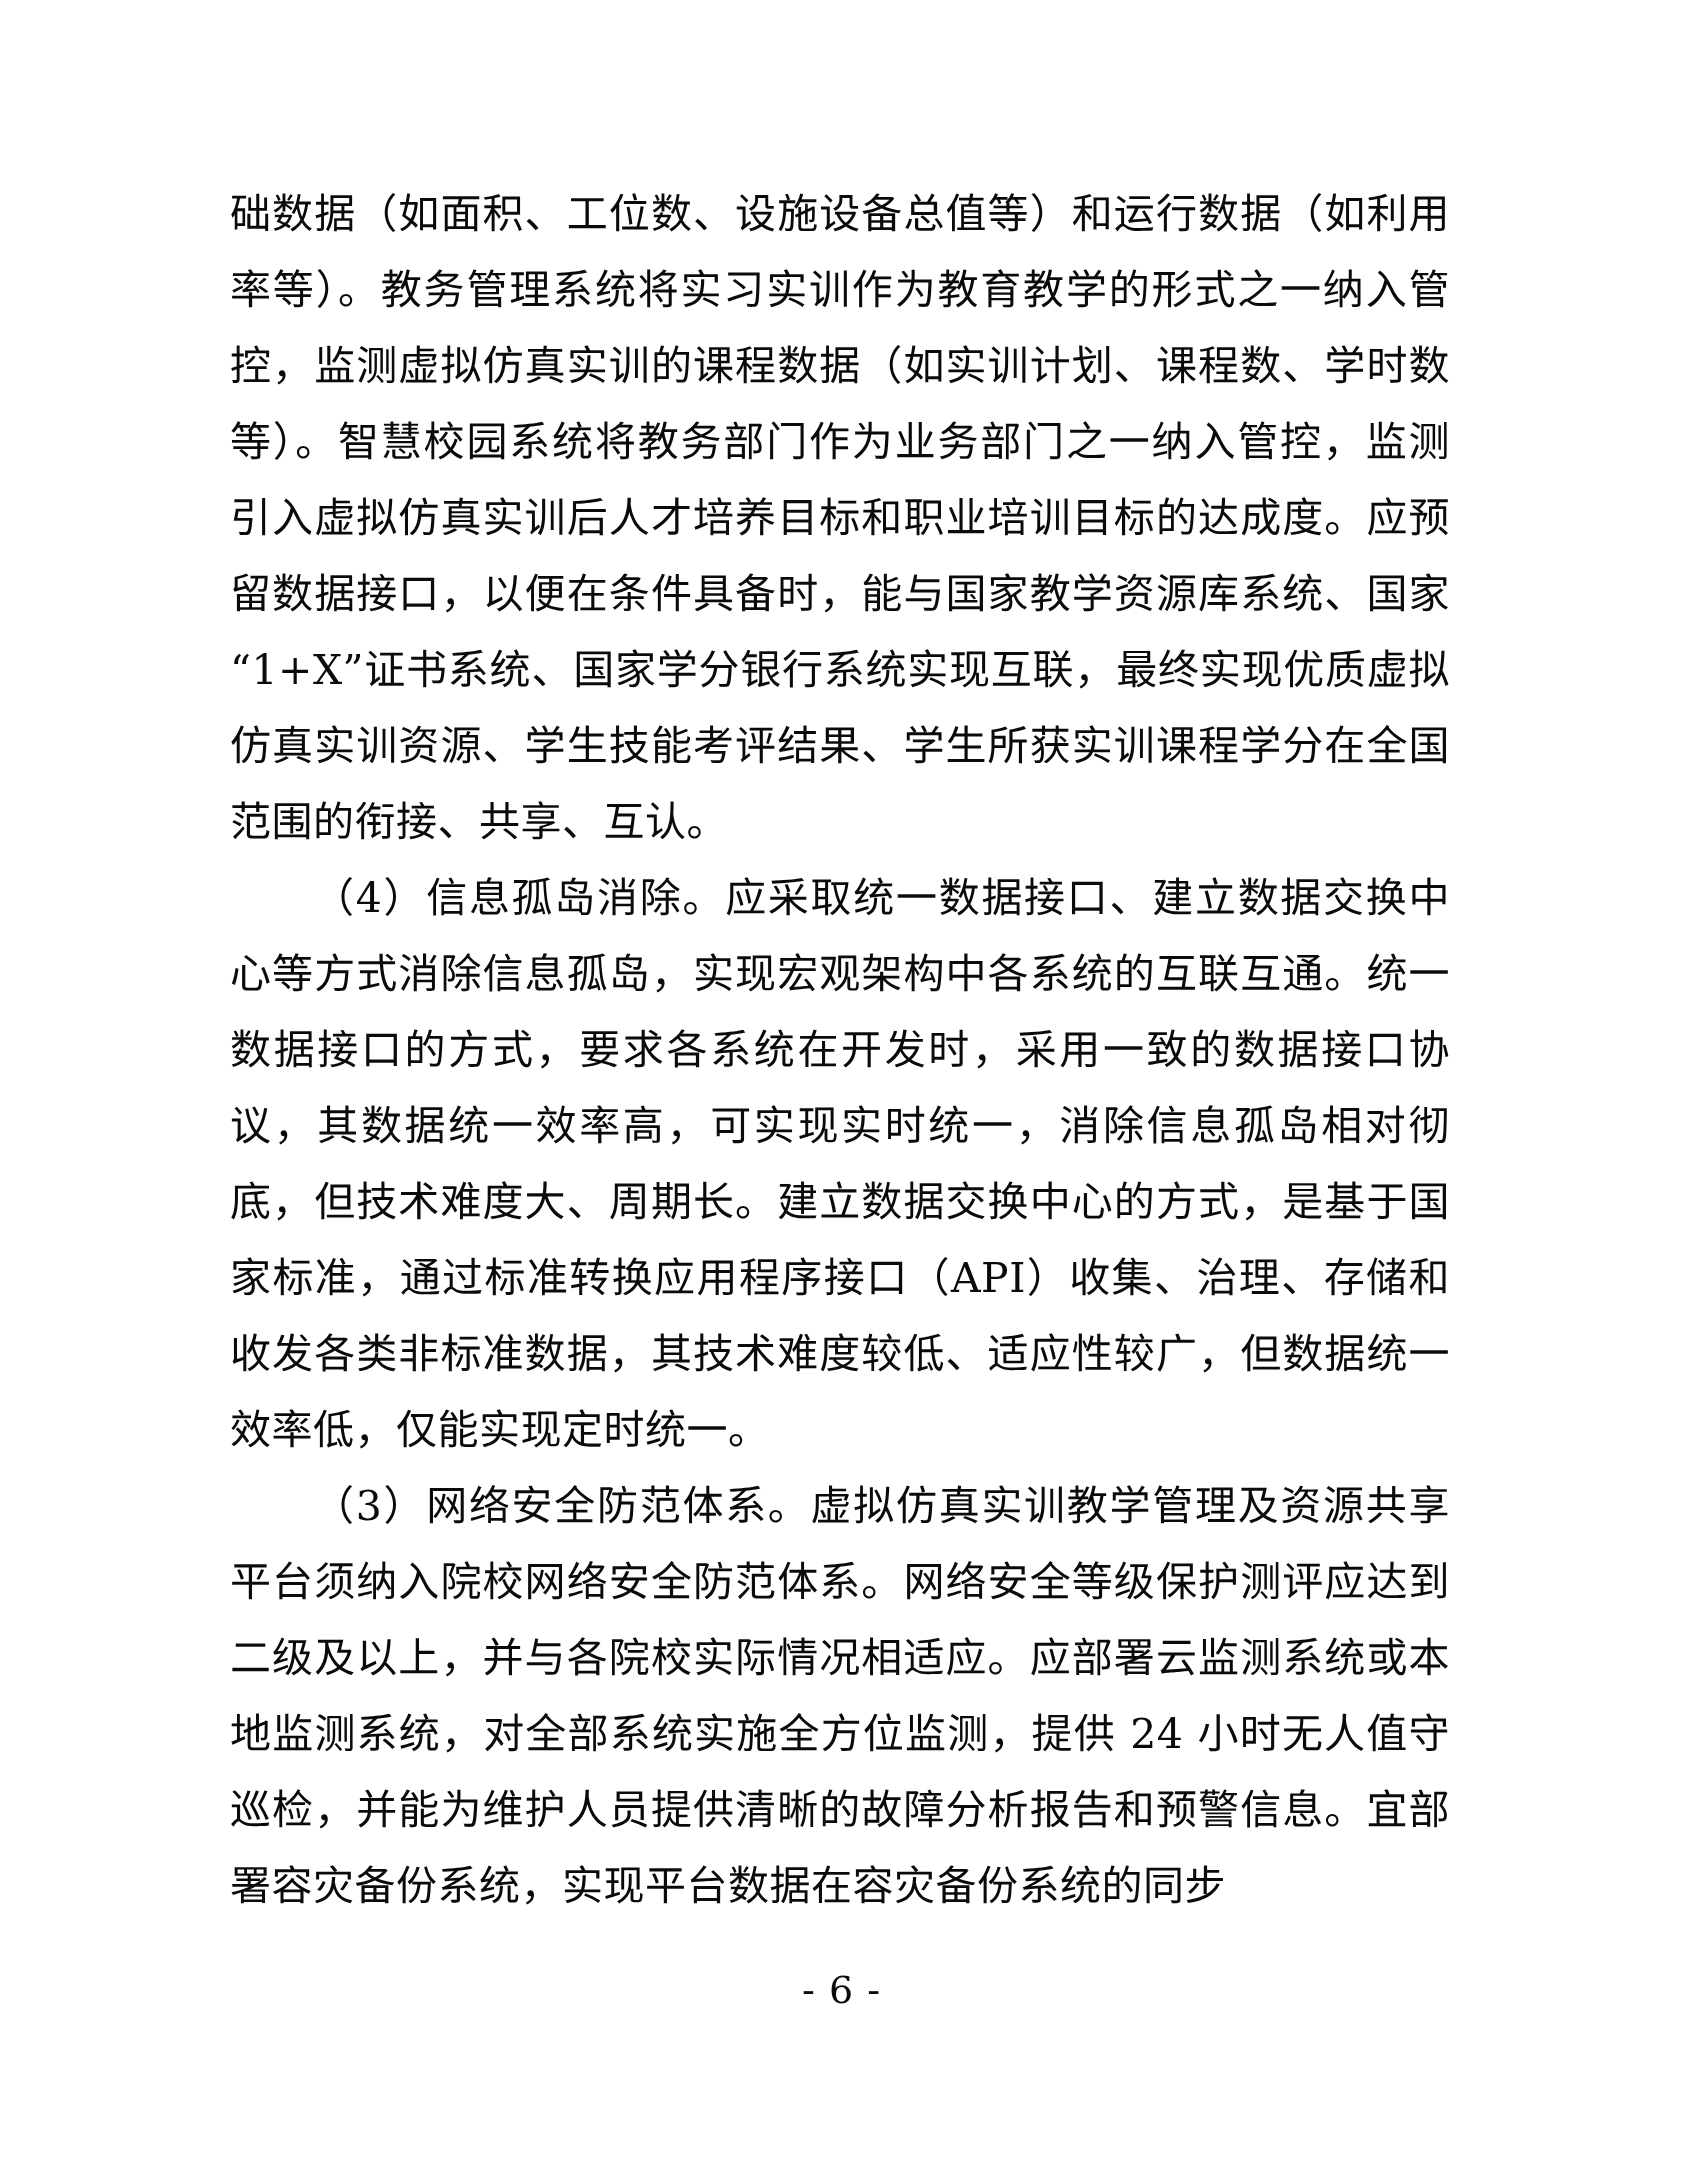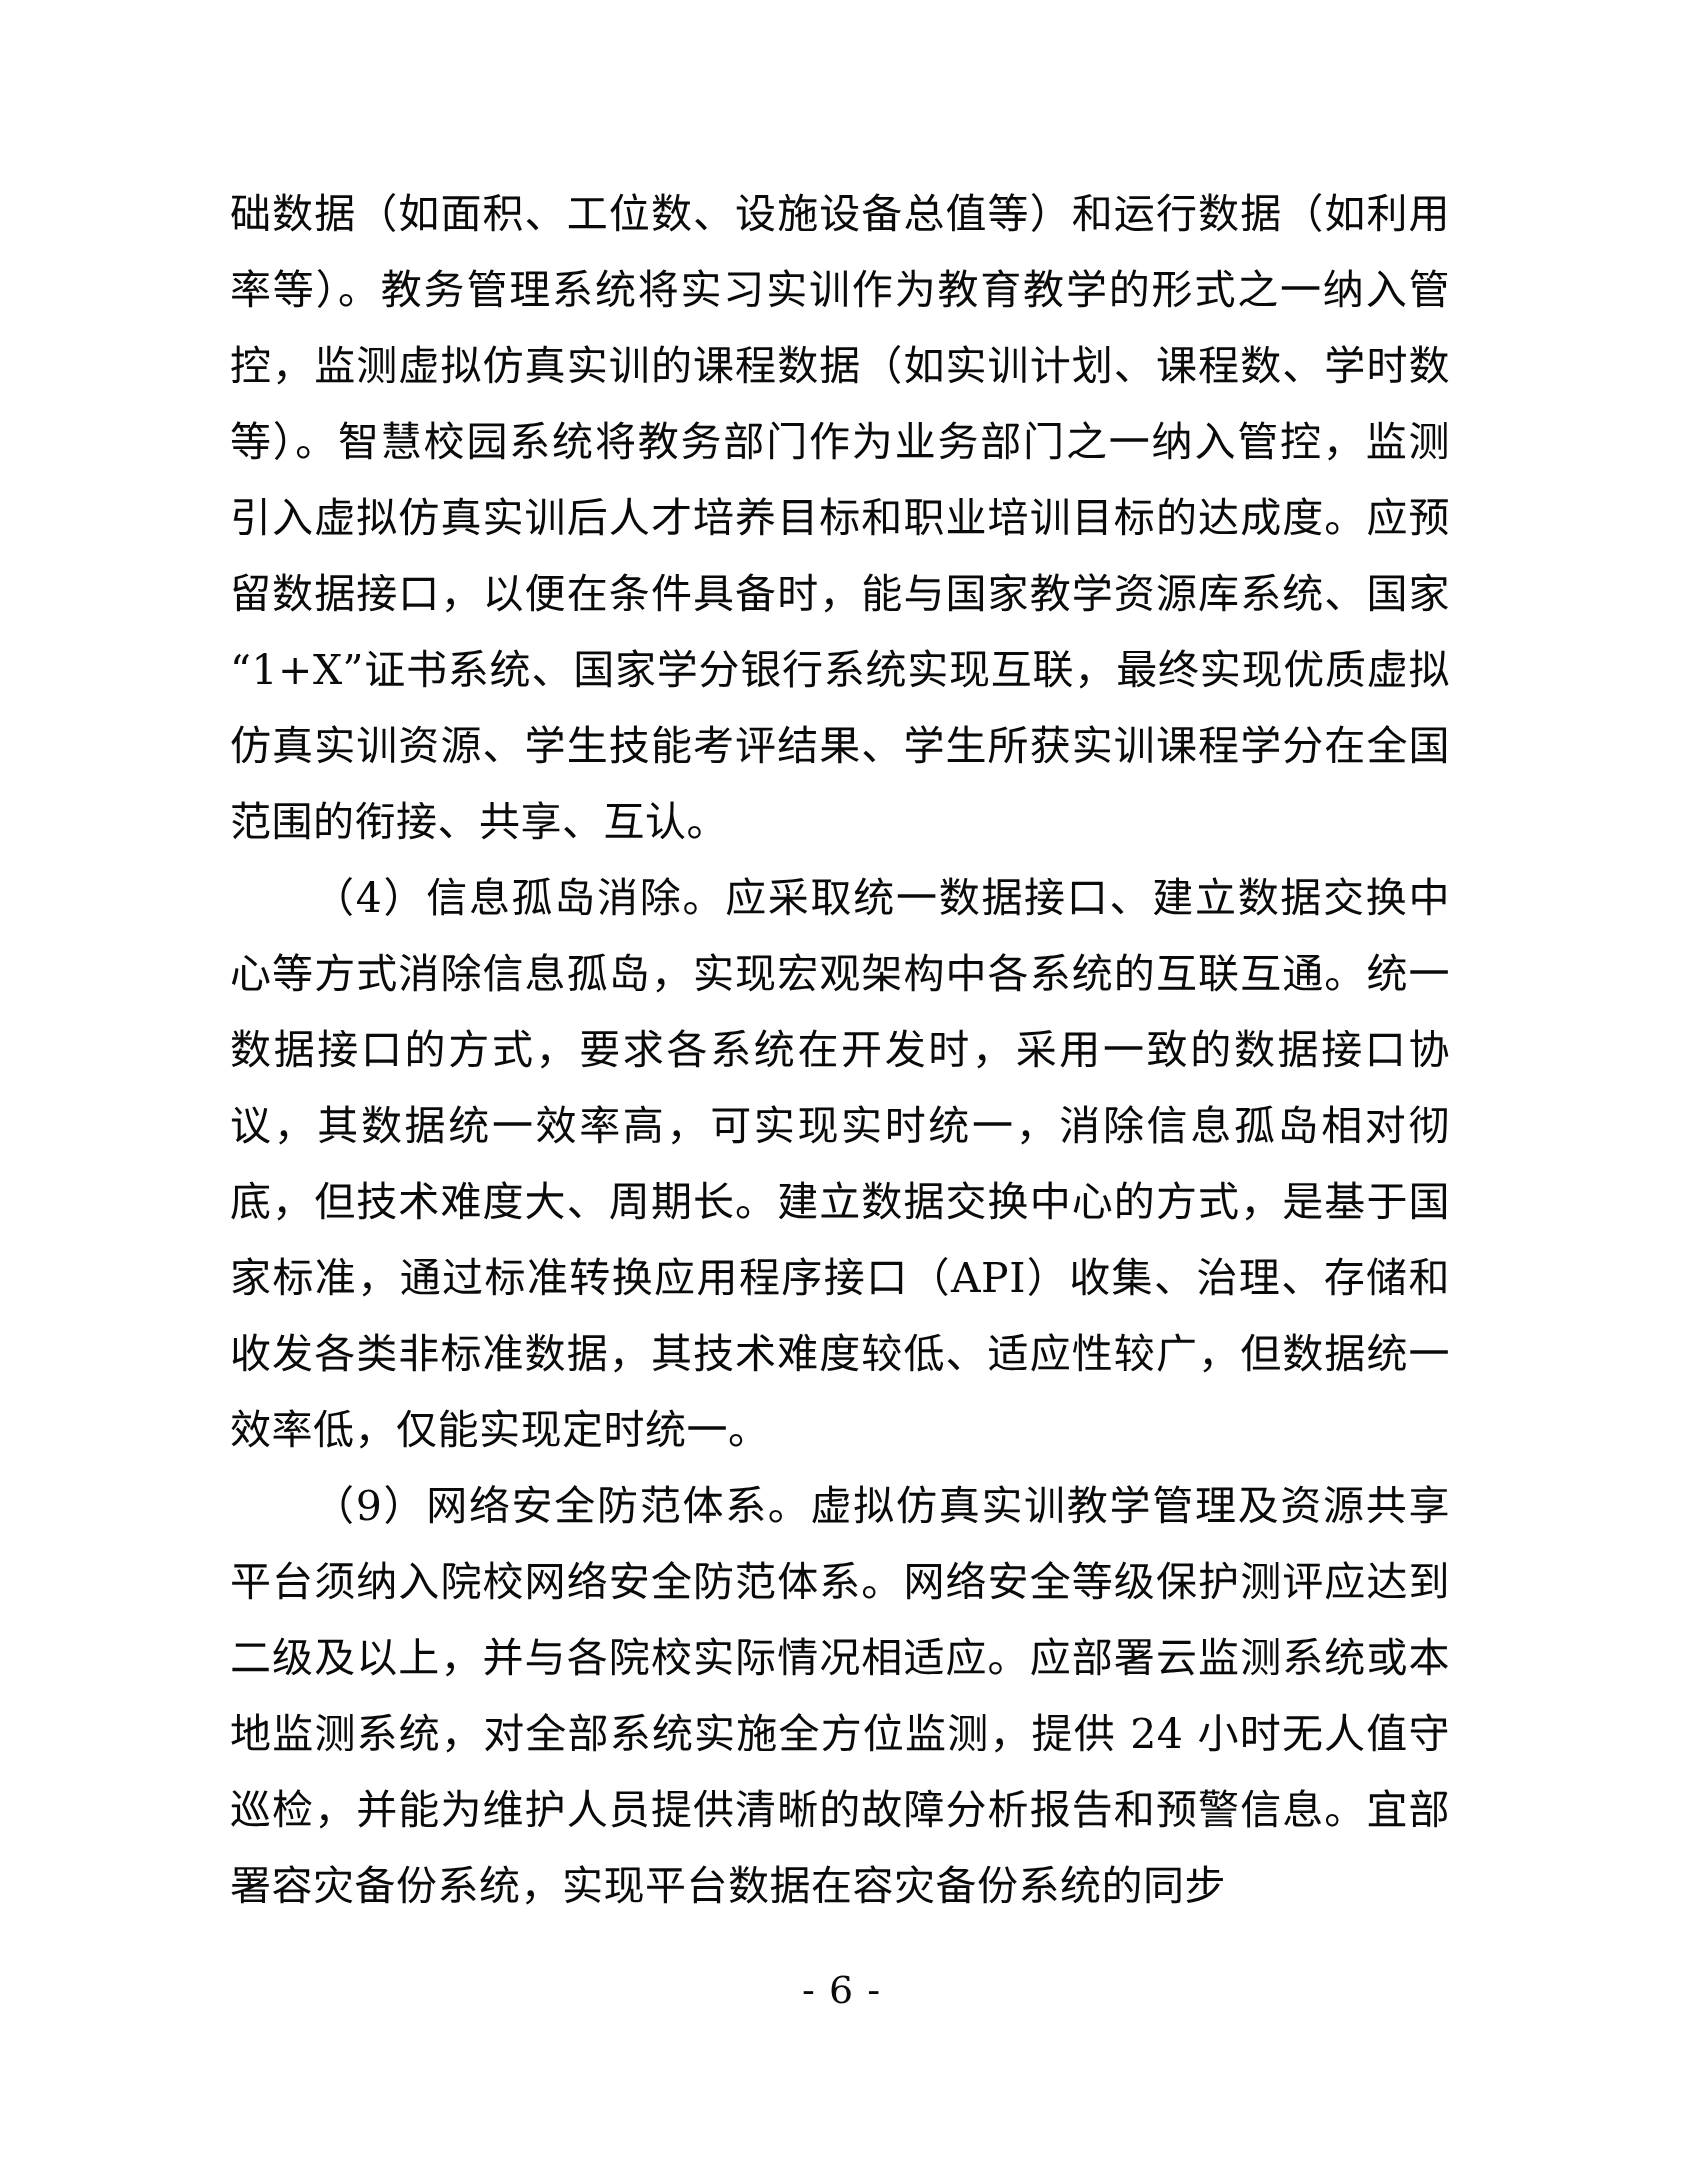--- a/index.html
+++ b/index.html
@@ -47,17 +47,17 @@
     letter-spacing: 1px;
   }
 </style>
 </head>
 <body>
 
 <div class="page">
   <div class="content">
     <p class="para">础数据（如面积、工位数、设施设备总值等）和运行数据（如利用率等）。教务管理系统将实习实训作为教育教学的形式之一纳入管控，监测虚拟仿真实训的课程数据（如实训计划、课程数、学时数等）。智慧校园系统将教务部门作为业务部门之一纳入管控，监测引入虚拟仿真实训后人才培养目标和职业培训目标的达成度。应预留数据接口，以便在条件具备时，能与国家教学资源库系统、国家“1+X”证书系统、国家学分银行系统实现互联，最终实现优质虚拟仿真实训资源、学生技能考评结果、学生所获实训课程学分在全国范围的衔接、共享、互认。</p>
     <p class="para indent">（4）信息孤岛消除。应采取统一数据接口、建立数据交换中心等方式消除信息孤岛，实现宏观架构中各系统的互联互通。统一数据接口的方式，要求各系统在开发时，采用一致的数据接口协议，其数据统一效率高，可实现实时统一，消除信息孤岛相对彻底，但技术难度大、周期长。建立数据交换中心的方式，是基于国家标准，通过标准转换应用程序接口（API）收集、治理、存储和收发各类非标准数据，其技术难度较低、适应性较广，但数据统一效率低，仅能实现定时统一。</p>
-    <p class="para indent">（9）网络安全防范体系。虚拟仿真实训教学管理及资源共享平台须纳入院校网络安全防范体系。网络安全等级保护测评应达到二级及以上，并与各院校实际情况相适应。应部署云监测系统或本地监测系统，对全部系统实施全方位监测，提供 24 小时无人值守巡检，并能为维护人员提供清晰的故障分析报告和预警信息。宜部署容灾备份系统，实现平台数据在容灾备份系统的同步</p>
+    <p class="para indent">（3）网络安全防范体系。虚拟仿真实训教学管理及资源共享平台须纳入院校网络安全防范体系。网络安全等级保护测评应达到二级及以上，并与各院校实际情况相适应。应部署云监测系统或本地监测系统，对全部系统实施全方位监测，提供 24 小时无人值守巡检，并能为维护人员提供清晰的故障分析报告和预警信息。宜部署容灾备份系统，实现平台数据在容灾备份系统的同步</p>
   </div>
   <div class="footer">- 6 -</div>
 </div>
 
 
 </body></html>

